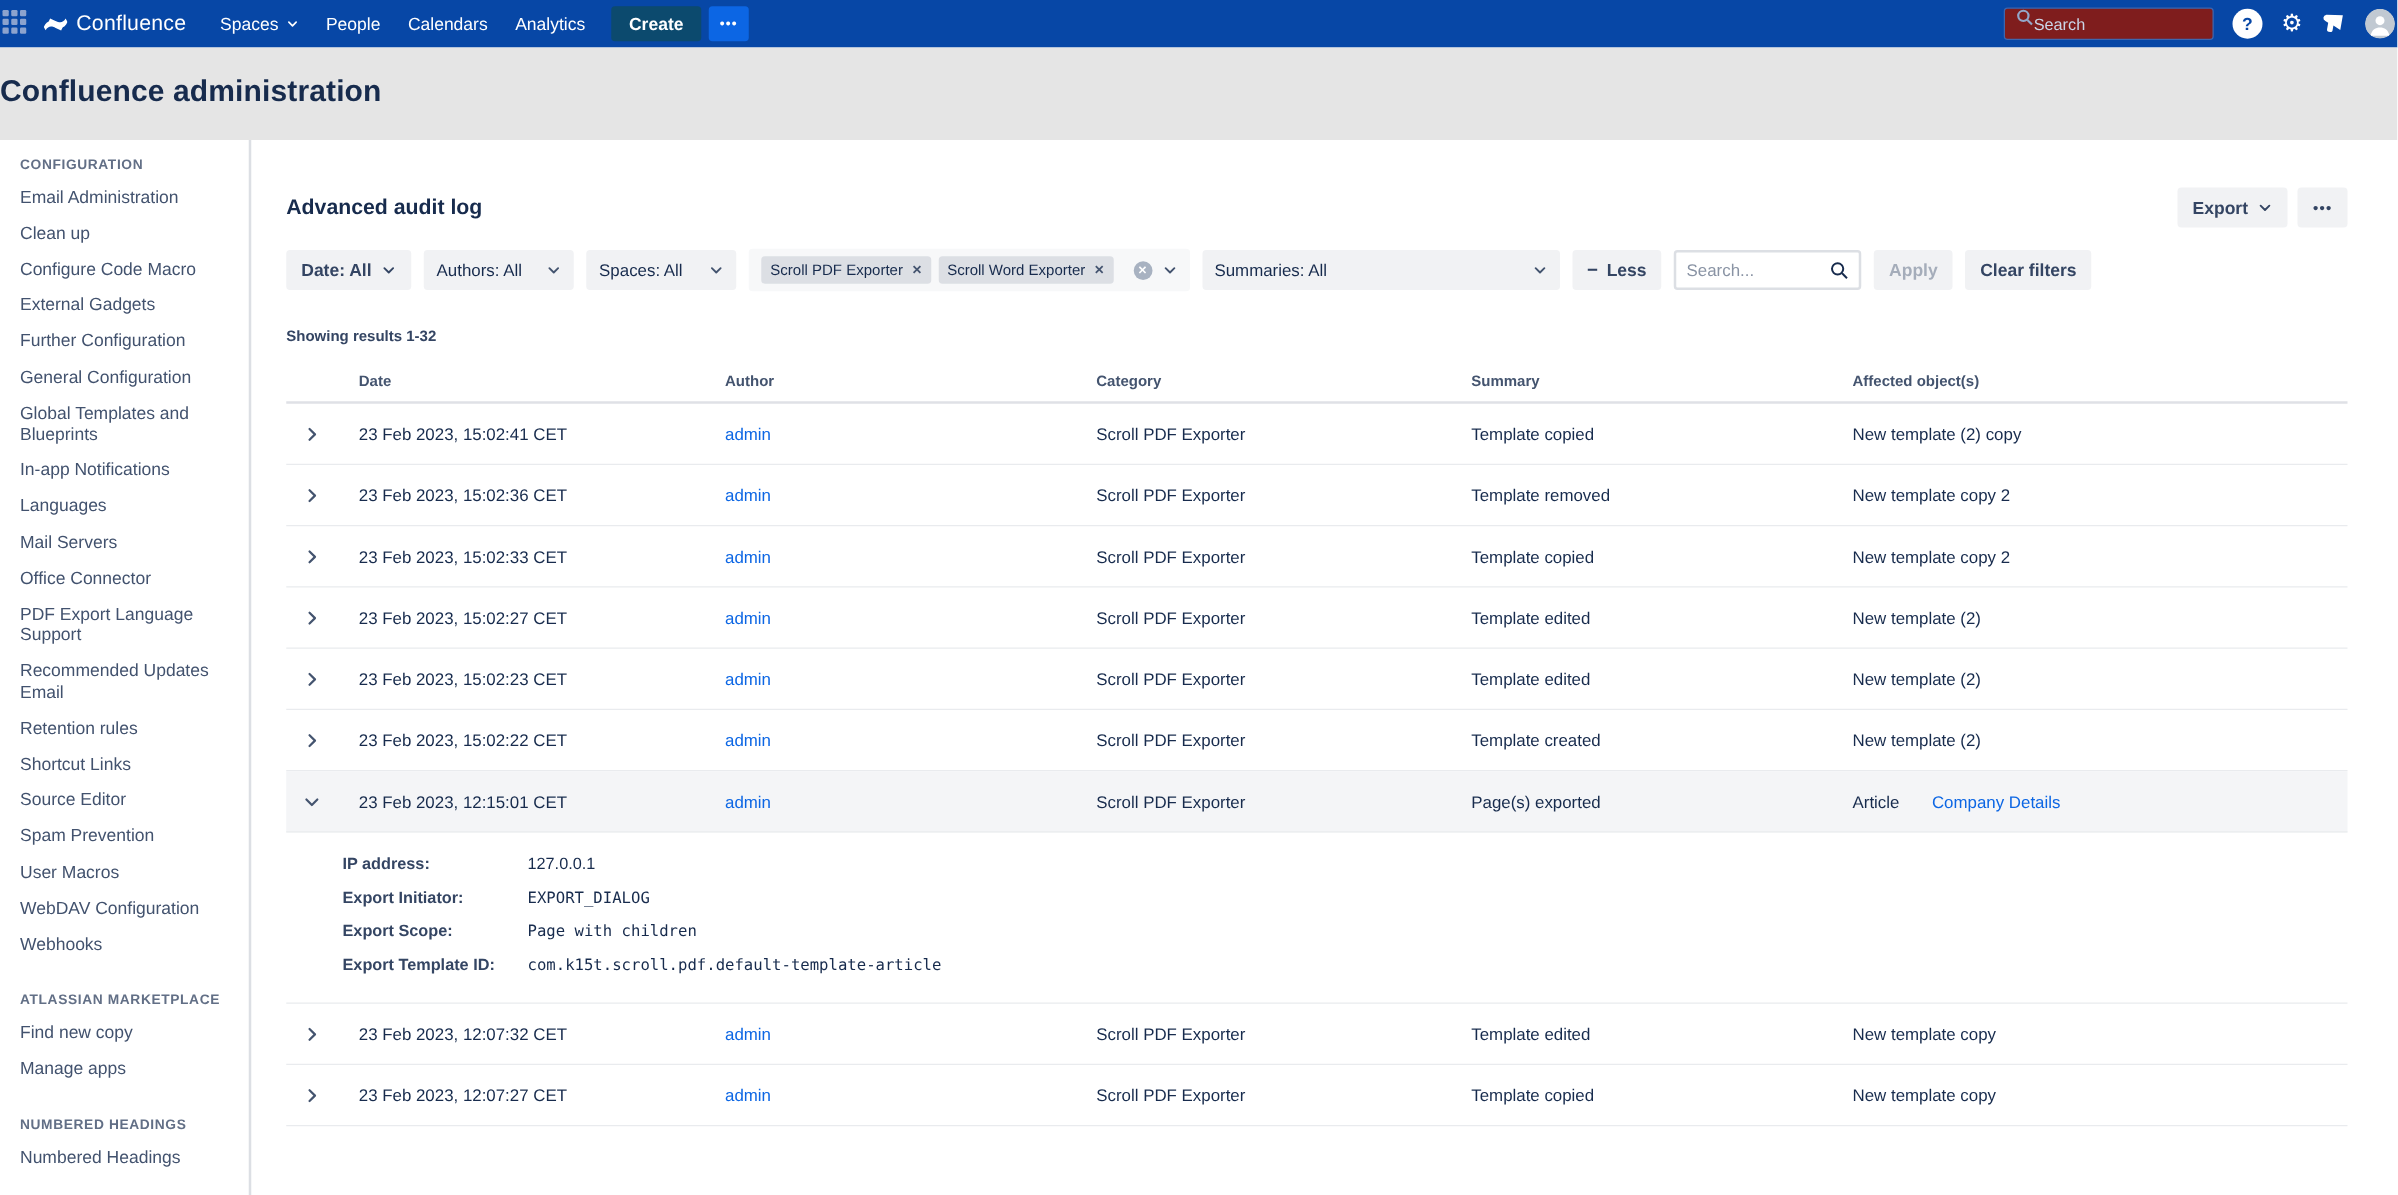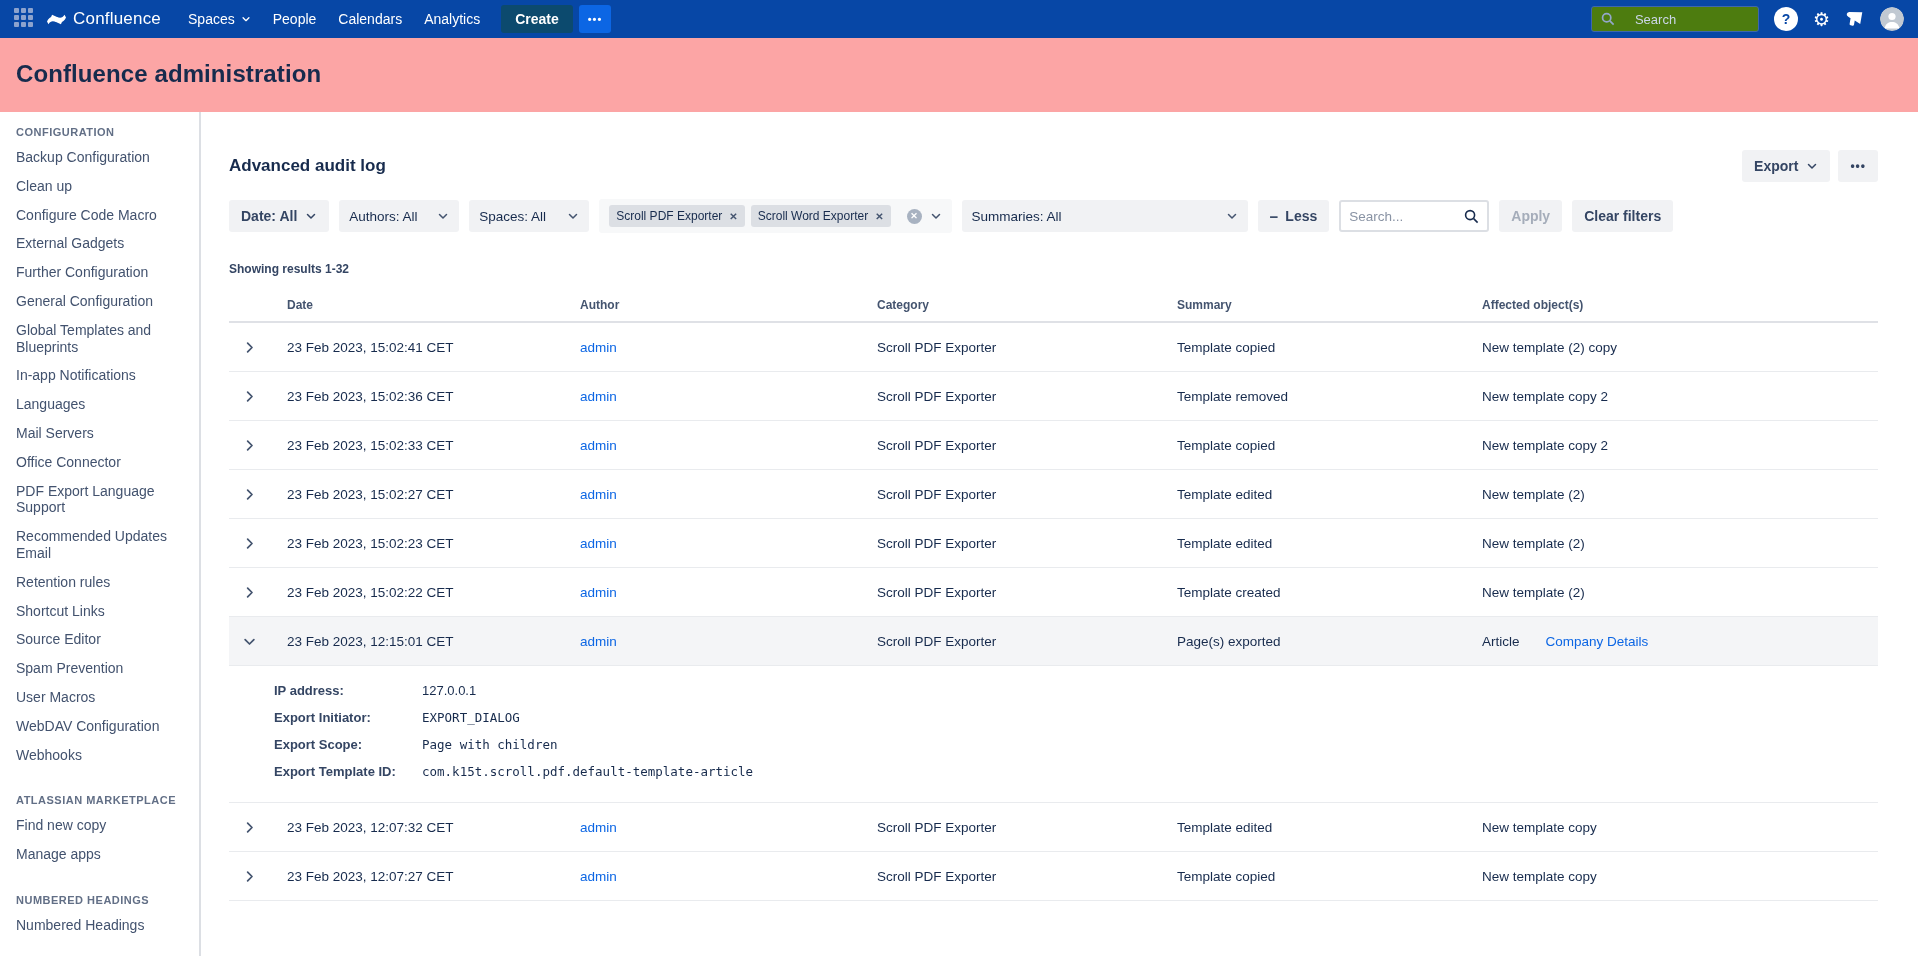--- a/index.html
+++ b/index.html
@@ -1,39 +1,39 @@
 <!DOCTYPE html>
 <html><head>
 <meta charset="utf-8">
 <style>
   *{box-sizing:border-box;margin:0;padding:0}
   html,body{width:1918px;height:956px;overflow:hidden}
   body{font-family:"Liberation Sans",sans-serif;background:#fff;color:#172B4D}
 
   
-  .topnav{height:38px;background:#0747A6;display:flex;align-items:center;padding:0 14px;color:#fff}
+  .topnav{height:38px;background:#0747A6;display:flex;align-items:center;padding:0 2px;color:#fff}
   .appgrid{width:23px;height:23px;display:grid;grid-template-columns:repeat(3,5px);grid-template-rows:repeat(3,5px);gap:2px;margin-right:10px;cursor:pointer}
   .appgrid i{background:#8CA3CE;border-radius:1px}
   .logo{display:flex;align-items:center;gap:7px;margin-right:16px;cursor:pointer}
   .logo-text{font-size:17px;font-weight:500;letter-spacing:.2px}
   .nav-menu{display:flex;align-items:center}
   .nav-item{font-size:14px;padding:0 11px;height:54px;display:flex;align-items:center;gap:6px;cursor:pointer}
   .btn-create{background:#0c4a6e;border:0;border-radius:3px;color:#fff;font-family:inherit;font-size:14px;font-weight:700;padding:6px 14px;margin-left:10px;cursor:pointer}
   .btn-navmore{background:#0C66E4;border:0;border-radius:3px;color:#fff;font-family:inherit;font-size:11px;font-weight:700;letter-spacing:1px;padding:8px 9px;margin-left:6px;cursor:pointer}
   .nav-right{margin-left:auto;display:flex;align-items:center;gap:15px}
-  .nav-search{display:flex;align-items:center;gap:20px;background:#4d7c0f;border:1px solid #3E66AE;border-radius:3px;width:168px;height:26px;padding:0 9px}
+  .nav-search{display:flex;gap:0;background:#7f1d1d;border:1px solid #3E66AE;border-radius:3px;width:168px;height:26px;padding:0 9px}
   .nav-search input{background:transparent;border:0;outline:0;color:#fff;font-size:13px;width:100%;font-family:inherit}
   .nav-search input::placeholder{color:#CBD6E8}
   .icon-help{width:24px;height:24px;border-radius:50%;background:#fff;color:#0747A6;font-weight:700;font-size:14px;display:flex;align-items:center;justify-content:center;cursor:pointer}
   .icon-gear{font-size:19px;line-height:1;color:#fff;cursor:pointer;font-family:"DejaVu Sans",sans-serif}
   .icon-mega{display:flex;align-items:center;cursor:pointer}
   .avatar{width:24px;height:24px;border-radius:50%;overflow:hidden;cursor:pointer}
 
   
-  .pagehead{height:74px;background:#fca5a5;padding:22px 0 0 16px}
+  .pagehead{height:74px;background:#e5e5e5;padding:22px 0 0 0}
   .pagehead h1{font-size:24px;font-weight:700;color:#172B4D;letter-spacing:.1px}
 
   
   .content{display:flex;height:844px;background:#fff}
   .sidebar{width:201px;flex-shrink:0;border-right:2px solid #DCDFE4;padding:14px 14px 0 16px;overflow:hidden}
   .side-heading{font-size:11px;font-weight:700;color:#626F86;letter-spacing:.5px;margin:25px 0 5px}
   .side-heading:first-child{margin-top:0}
   .side-item{font-size:14px;color:#42526E;padding:6px 0;line-height:1.2;cursor:pointer}
   .main{flex:1;padding:0 40px 0 28px;overflow:hidden}
 
@@ -151,21 +151,21 @@
   </div>
 </div>
 
 <div class="pagehead">
   <h1>Confluence administration</h1>
 </div>
 
 <div class="content">
   <div class="sidebar">
       <div class="side-heading">CONFIGURATION</div>
-      <div class="side-item">Backup Configuration</div>
+      <div class="side-item">Email Administration</div>
       <div class="side-item">Clean up</div>
       <div class="side-item">Configure Code Macro</div>
       <div class="side-item">External Gadgets</div>
       <div class="side-item">Further Configuration</div>
       <div class="side-item">General Configuration</div>
       <div class="side-item">Global Templates and Blueprints</div>
       <div class="side-item">In-app Notifications</div>
       <div class="side-item">Languages</div>
       <div class="side-item">Mail Servers</div>
       <div class="side-item">Office Connector</div>

